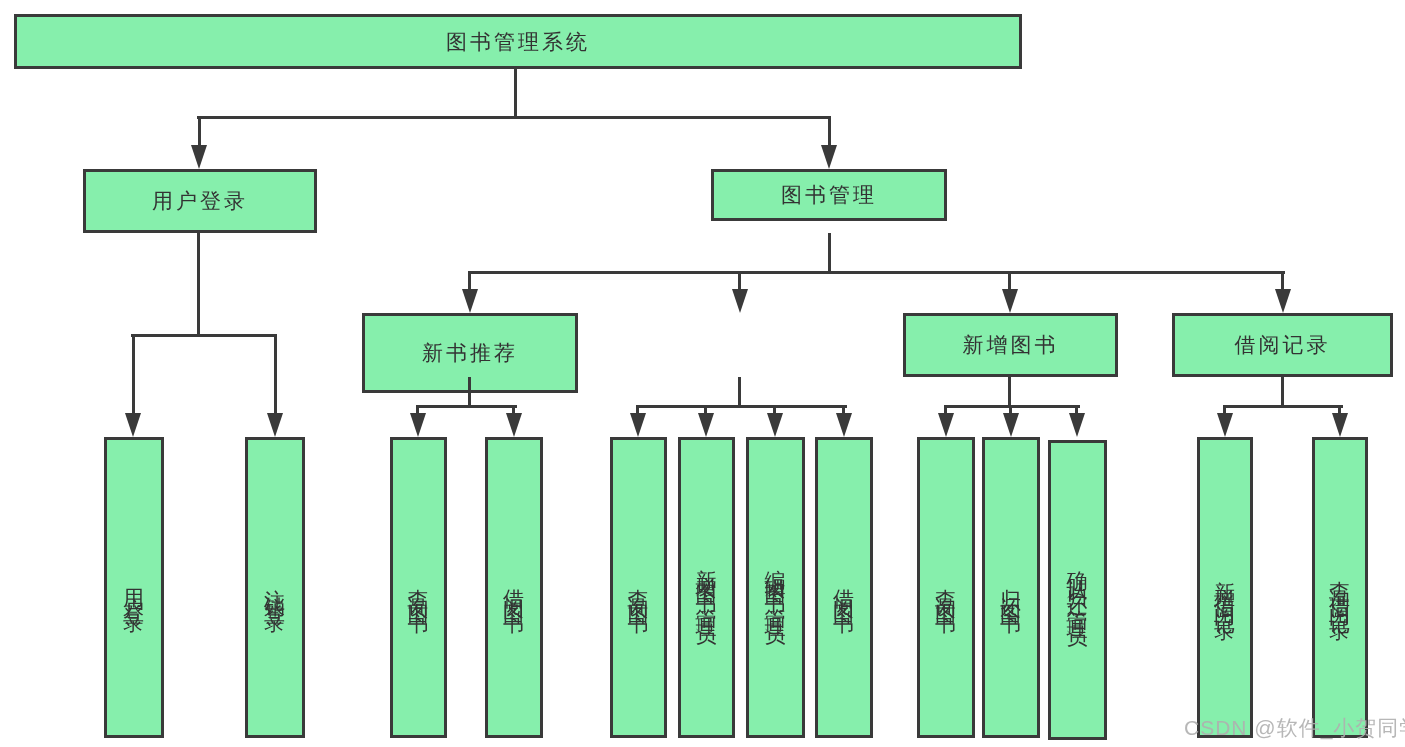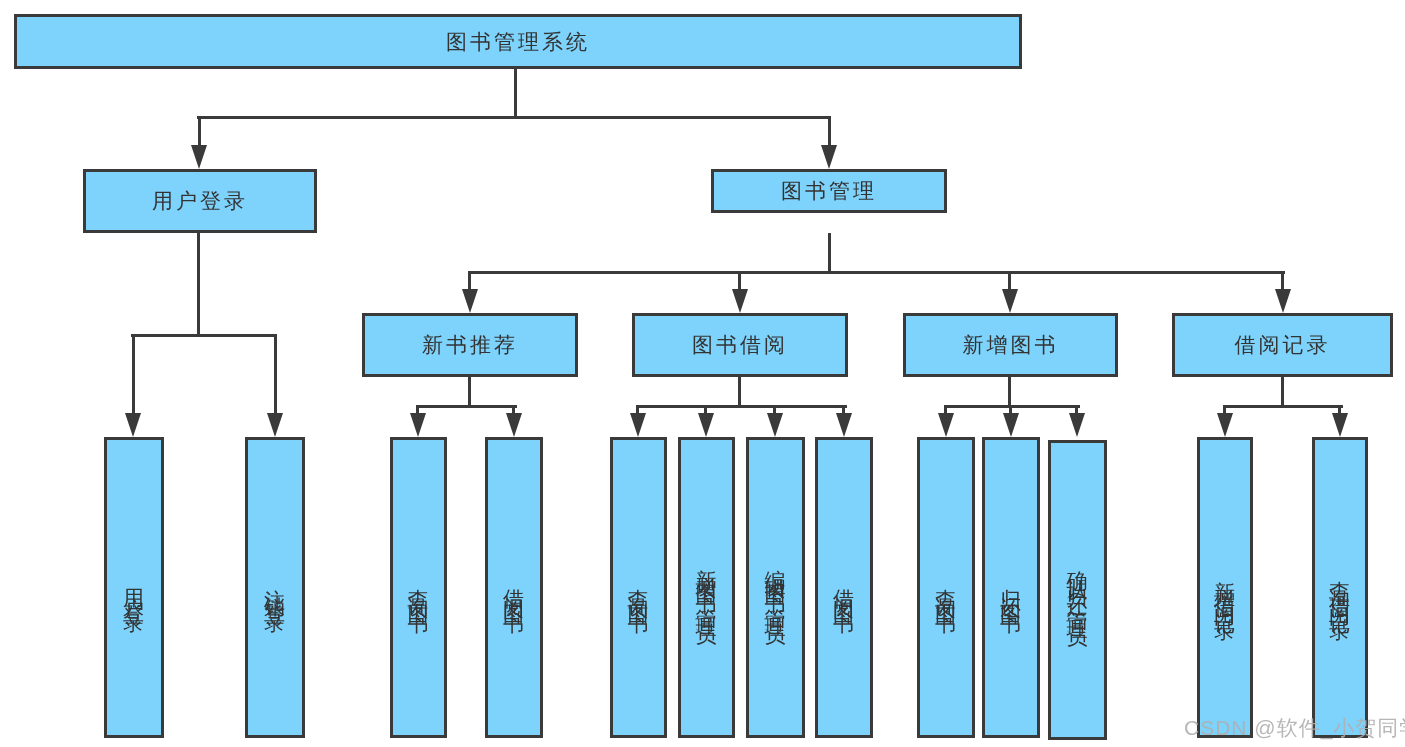--- a/index.html
+++ b/index.html
@@ -8,21 +8,21 @@
     width: 1405px;
     height: 747px;
     background: #ffffff;
     font-family: "Liberation Sans", sans-serif;
     overflow: hidden;
   }
   .node {
     position: absolute;
     box-sizing: border-box;
     border: 3px solid #3a3a3a;
-    background: #7dd3fc;
+    background: #86efac;
     display: flex;
     align-items: center;
     justify-content: center;
     color: #333333;
     font-size: 21px;
     letter-spacing: 3px;
     text-align: center;
   }
   .node.v span {
     writing-mode: vertical-rl;
@@ -66,21 +66,21 @@
   <div class="line" style="left:514px; top:68px; width:3px; height:51px;"></div>
   <div class="line" style="left:197px; top:116px; width:634px; height:3px;"></div>
   <div class="line" style="left:198px; top:116px; width:3px; height:29px;"></div>
   <div class="arrow" style="left:191px; top:145px;"></div>
   <div class="line" style="left:828px; top:116px; width:3px; height:29px;"></div>
   <div class="arrow" style="left:821px; top:145px;"></div>
 
   <div class="node" style="left:83px; top:169px; width:234px; height:64px;">
     <span>用户登录</span>
   </div>
-  <div class="node" style="left:711px; top:169px; width:236px; height:44px;">
+  <div class="node" style="left:711px; top:169px; width:236px; height:52px;">
     <span>图书管理</span>
   </div>
 
   <div class="line" style="left:197px; top:232px; width:3px; height:105px;"></div>
   <div class="line" style="left:131px; top:334px; width:146px; height:3px;"></div>
   <div class="line" style="left:132px; top:334px; width:3px; height:79px;"></div>
   <div class="arrow" style="left:125px; top:413px;"></div>
   <div class="line" style="left:274px; top:334px; width:3px; height:79px;"></div>
   <div class="arrow" style="left:267px; top:413px;"></div>
 
@@ -88,25 +88,22 @@
   <div class="line" style="left:468px; top:271px; width:817px; height:3px;"></div>
   <div class="line" style="left:468px; top:271px; width:3px; height:18px;"></div>
   <div class="arrow" style="left:462px; top:289px;"></div>
   <div class="line" style="left:738px; top:271px; width:3px; height:18px;"></div>
   <div class="arrow" style="left:732px; top:289px;"></div>
   <div class="line" style="left:1008px; top:271px; width:3px; height:18px;"></div>
   <div class="arrow" style="left:1002px; top:289px;"></div>
   <div class="line" style="left:1281px; top:271px; width:3px; height:18px;"></div>
   <div class="arrow" style="left:1275px; top:289px;"></div>
 
-  <div class="node" style="left:362px; top:313px; width:216px; height:64px;">
+  <div class="node" style="left:362px; top:313px; width:216px; height:80px;">
     <span>新书推荐</span>
-  </div>
-  <div class="node" style="left:632px; top:313px; width:216px; height:64px;">
-    <span>图书借阅</span>
   </div>
   <div class="node" style="left:903px; top:313px; width:215px; height:64px;">
     <span>新增图书</span>
   </div>
   <div class="node" style="left:1172px; top:313px; width:221px; height:64px;">
     <span>借阅记录</span>
   </div>
 
   <div class="line" style="left:468px; top:377px; width:3px; height:31px;"></div>
   <div class="line" style="left:416px; top:405px; width:101px; height:3px;"></div>

